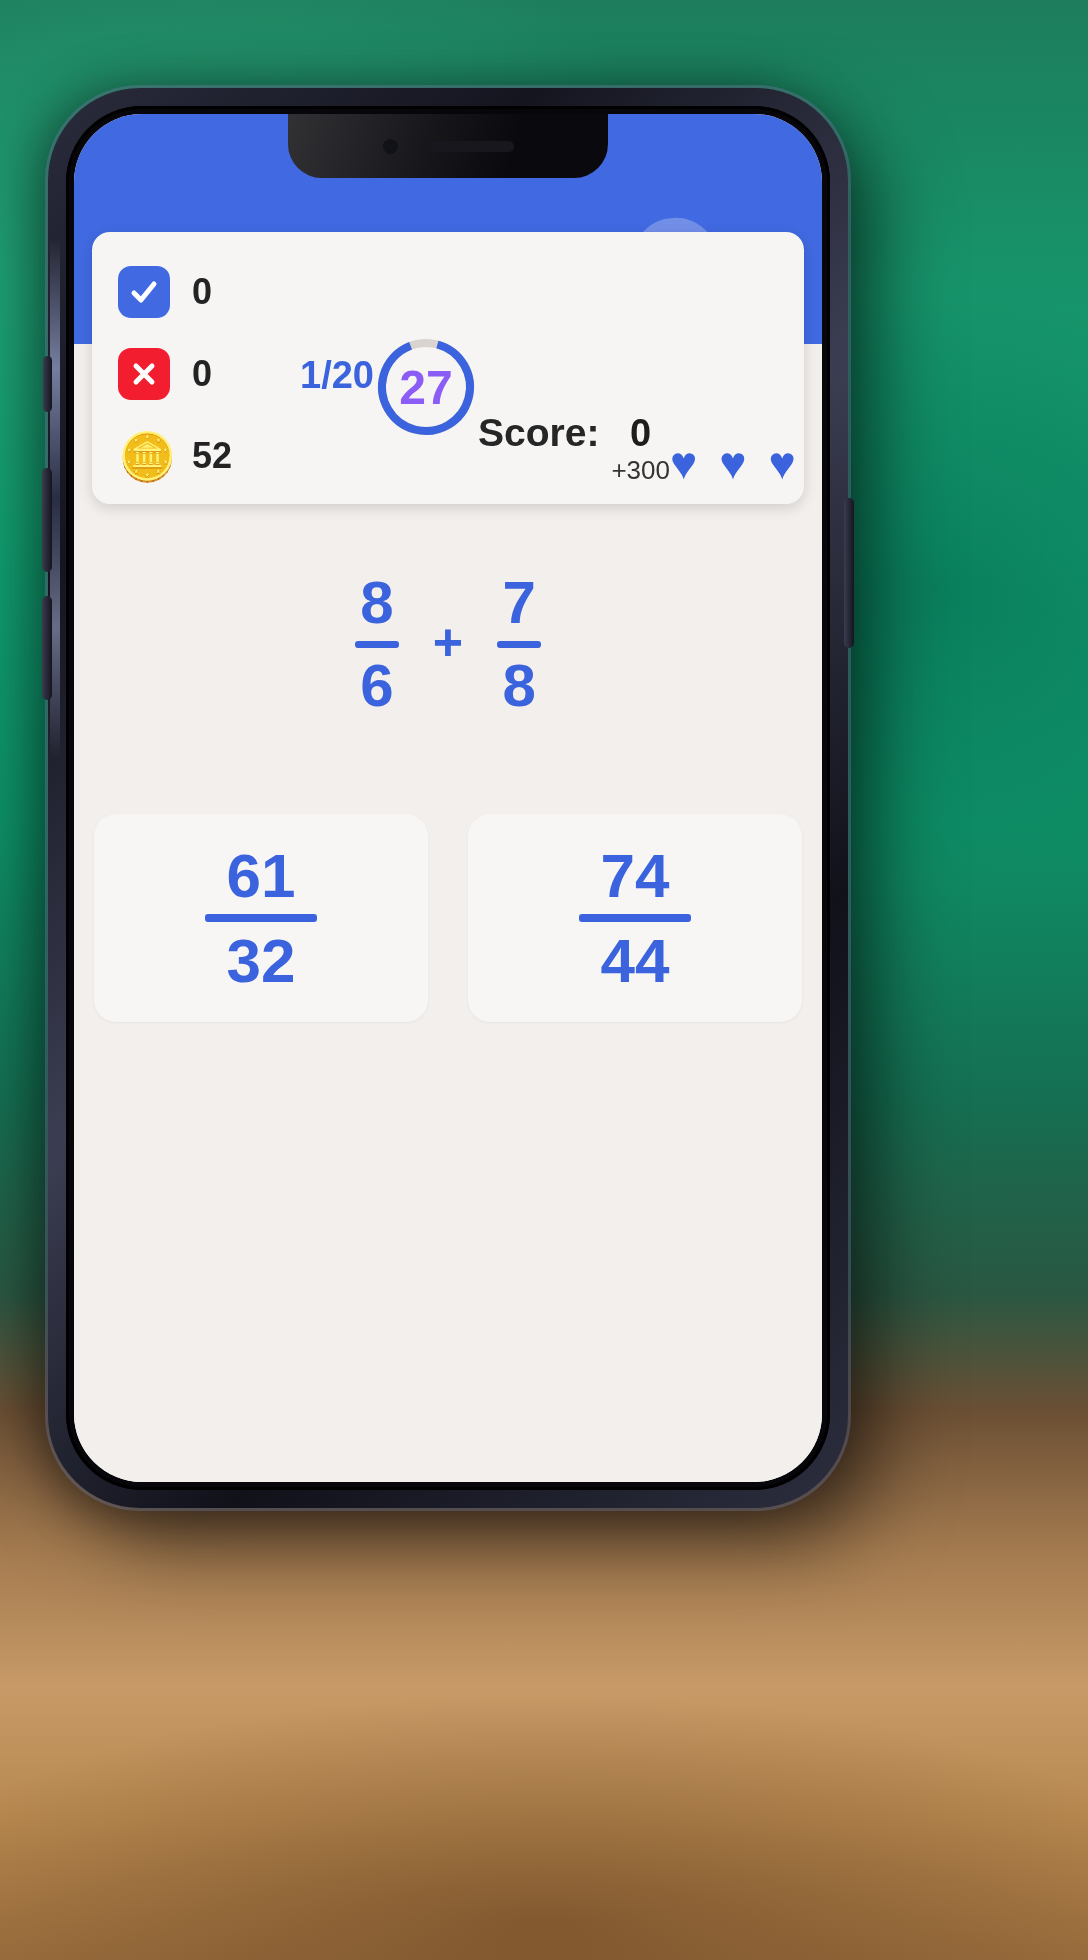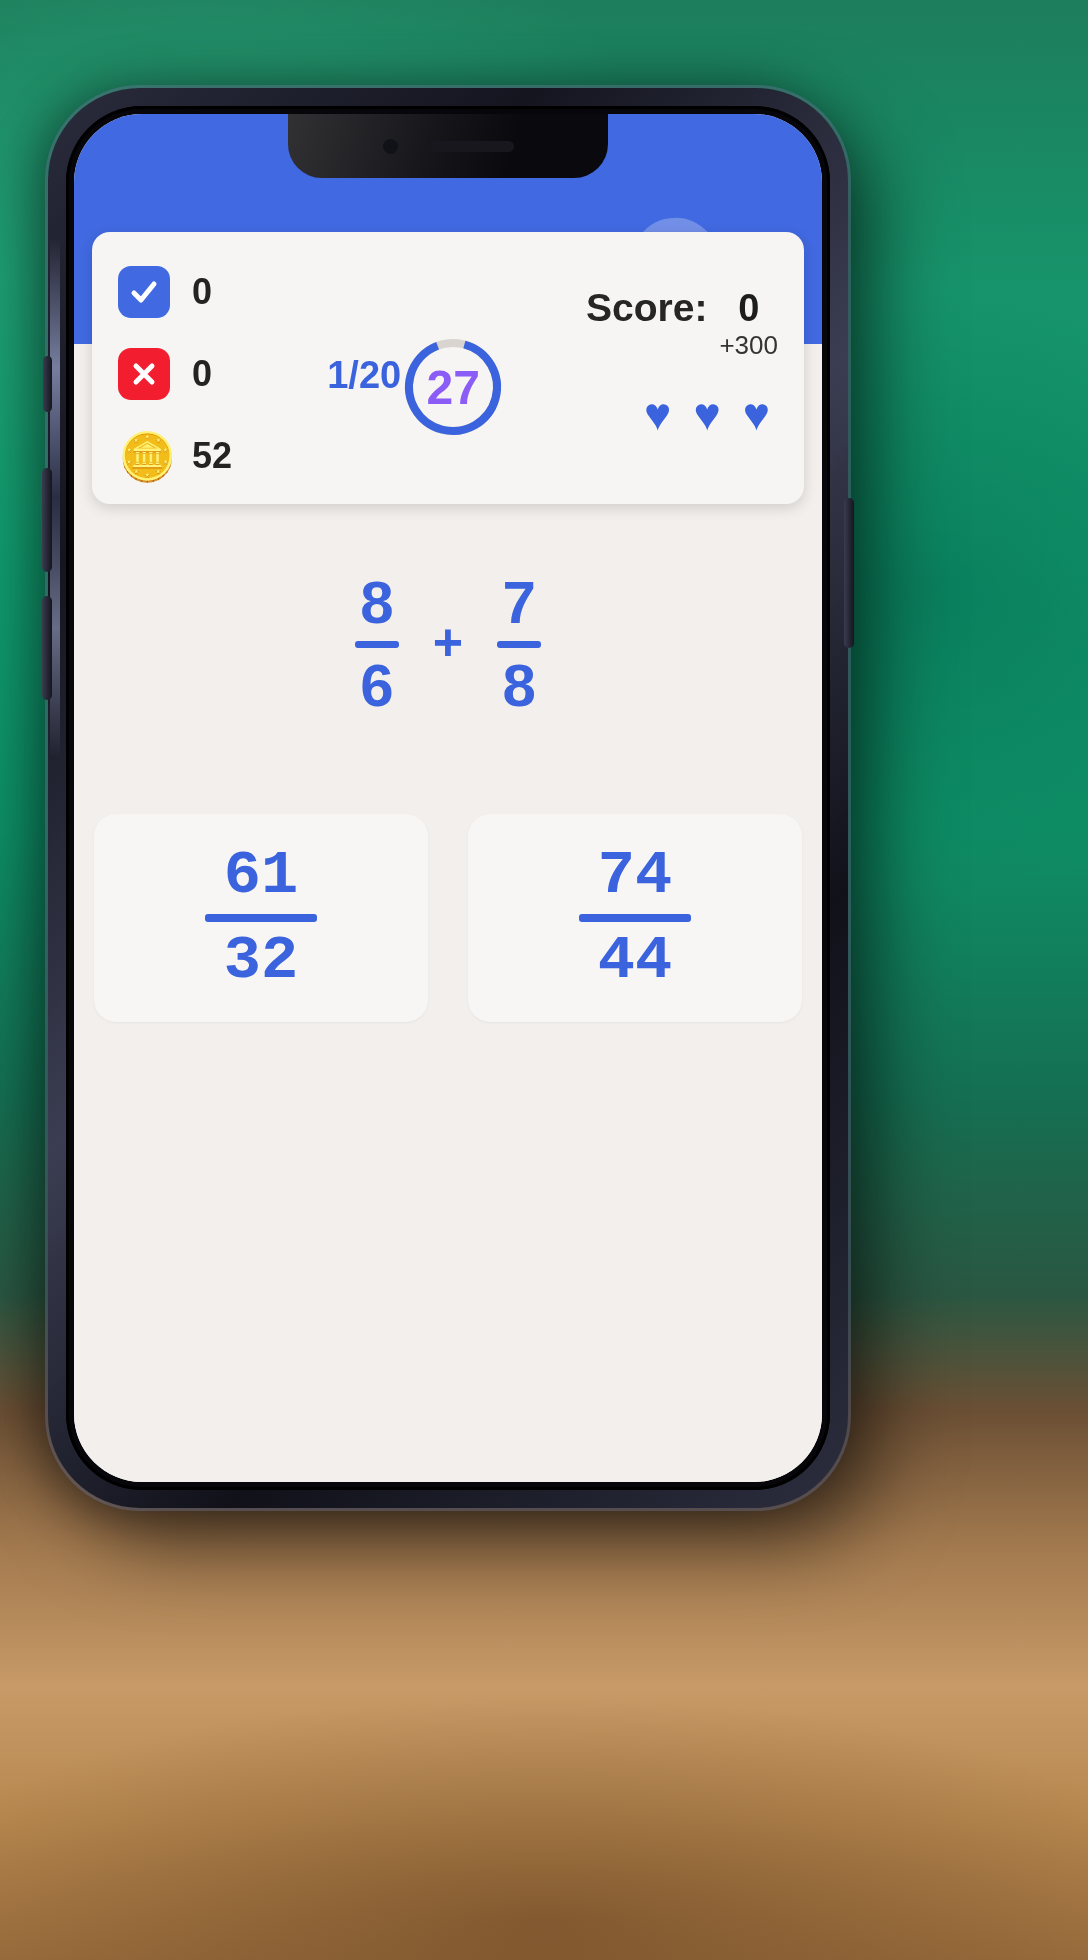--- a/index.html
+++ b/index.html
@@ -128,21 +128,21 @@
 
   .stats-mid{ flex:1; display:flex; flex-direction:row; align-items:center; padding-top:6px; }
   #progress-count{ font-size:38px; font-weight:bold; color:#3a63dd; letter-spacing:0px; }
   #timer-ring{ margin-top:24px; position:relative; width:104px; height:104px; }
   #timer-ring svg{ display:block; transform:rotate(-90deg); }
   #timer-text{
     position:absolute; inset:0; display:flex; align-items:center; justify-content:center;
     font-size:48px; font-weight:bold; color:#8b5cf6;
   }
 
-  .stats-right{ width:300px; display:flex; flex-direction:column; align-items:flex-end; padding-top:28px; }
+  .stats-right{ width:300px; display:flex; flex-direction:row; align-items:flex-end; padding-top:28px; }
   .score-line{ display:flex; align-items:baseline; gap:12px; }
   #score-label{ font-size:39px; font-weight:bold; color:#262626; }
   .score-stack{ display:flex; flex-direction:column; align-items:center; }
   #score-value{ font-size:38px; font-weight:bold; color:#1d1d1d; line-height:.95; }
   #score-bonus{ font-size:26px; color:#343434; margin-top:4px; }
   #hearts{ display:flex; gap:22px; margin-top:30px; margin-right:8px; }
   .heart{ color:#3a63dd; font-size:46px; line-height:1; }
 
   
   #content{
@@ -154,21 +154,20 @@
     gap:34px; padding-top:130px;
   }
   .frac{ display:inline-flex; flex-direction:column; align-items:center; color:#3a63dd; }
   .frac .n, .frac .d{ font-size:60px; font-weight:bold; line-height:1.02; }
   .frac .bar{ height:7px; background:#3a63dd; border-radius:3px; margin:7px 0; width:100%; min-width:44px; }
   #q-operator{ font-size:52px; font-weight:bold; color:#3a63dd; padding-bottom:4px; }
 
   #answers{
     flex:none; display:grid; grid-template-columns:1fr 1fr; gap:40px;
     padding:0 2px;
-    font-family:Liberation Mono, monospace;
   }
   .answer-btn{
     height:208px; background:#f7f6f5; border-radius:22px;
     display:flex; align-items:center; justify-content:center; cursor:pointer;
     box-shadow:0 1px 3px rgba(0,0,0,.05);
   }
   .answer-btn .frac .n, .answer-btn .frac .d{ font-size:62px; }
   .answer-btn .frac .bar{ width:112px; height:8px; }
 </style>
 </head>

